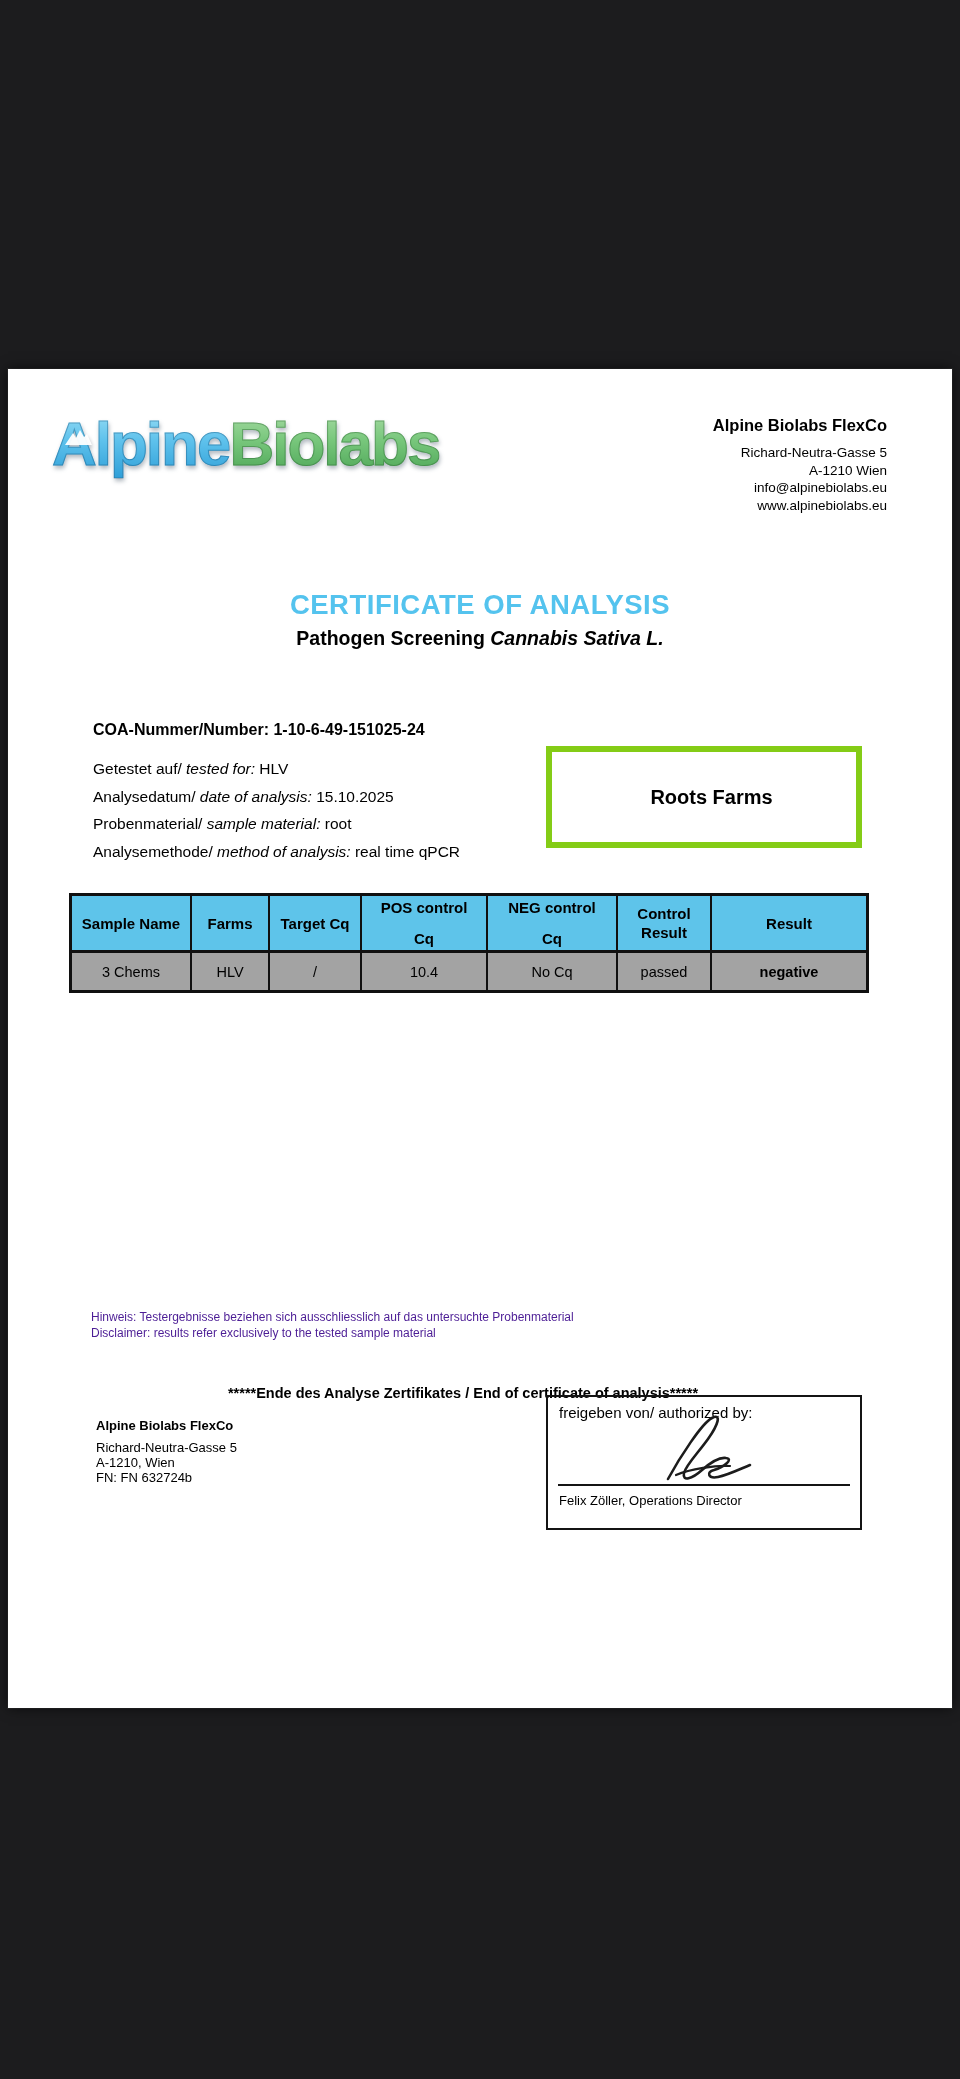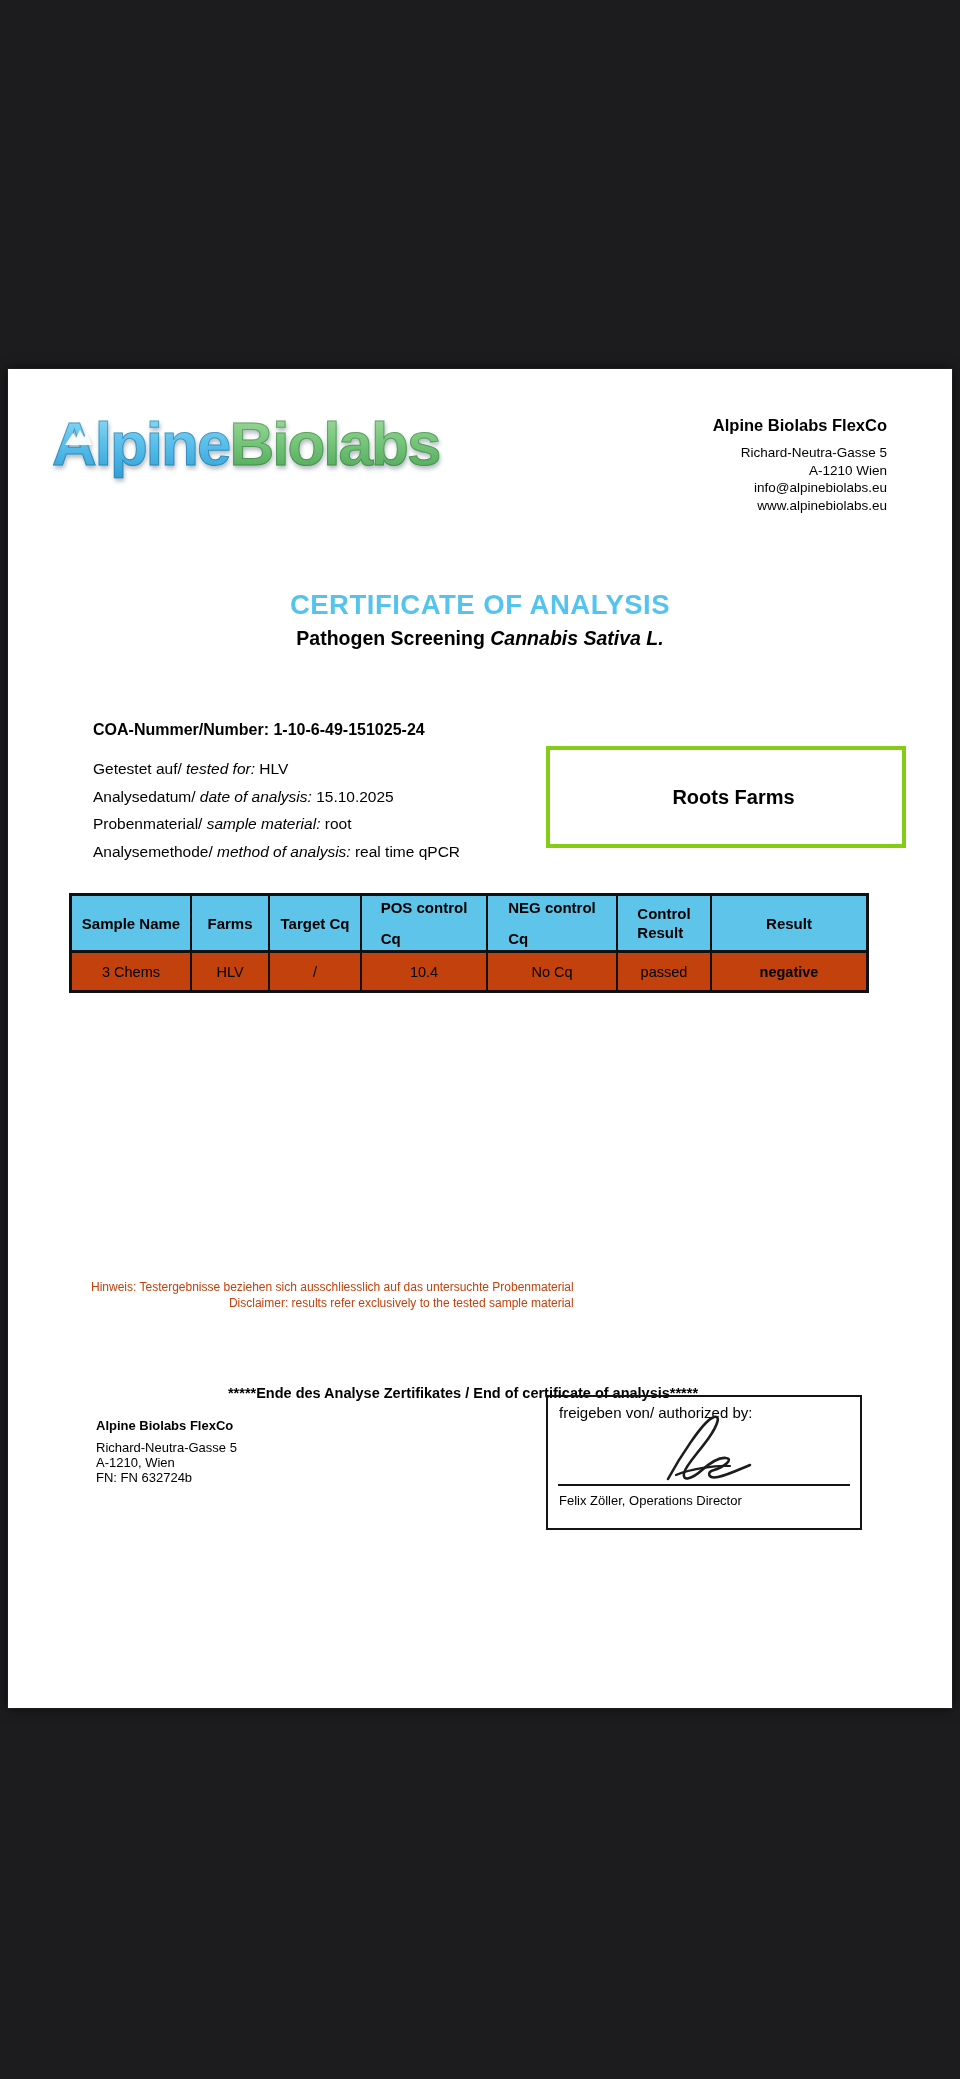--- a/index.html
+++ b/index.html
@@ -43,46 +43,46 @@
   .coa-subtitle { position:absolute; left:0; right:0; top:258px; text-align:center;
                   font-size:19.5px; font-weight:bold; color:#000; }
   .coa-subtitle .italic { font-style:italic; }
 
   
   .coa-number { position:absolute; left:85px; top:352px; font-size:16px; font-weight:bold; color:#000; }
   .info-block { position:absolute; left:85px; top:386px; }
   .info-line { font-size:15.5px; line-height:27.5px; color:#000; white-space:nowrap; }
   .info-line .en { font-style:italic; }
 
-  .client-box { position:absolute; left:538px; top:377px; width:360px; height:102px;
-                border:4px solid #84cc16; display:flex; align-items:center; justify-content:center;padding-left:15px; }
+  .client-box { position:absolute; left:538px; top:377px; width:316px; height:102px;
+                border:6px solid #84cc16; display:flex; align-items:center; justify-content:center;padding-left:15px; }
   .client-box .client-name { font-size:20px; font-weight:bold; color:#000; }
 
   
   .coa-table { position:absolute; left:61px; top:524px; width:800px;
                border:3px solid #101010; background:#101010; }
   .tr { display:flex; }
   .tr.head { background:#5ec4ea; height:57px; border-bottom:3px solid #101010; }
   .tr.body { background:#ffffff; height:37px; }
   .td { border-right:2px solid #101010; display:flex; align-items:center; justify-content:center;
-        text-align:left; color:#000; }
+        text-align:center; color:#000; }
   .td:last-child { border-right:none; }
   .tr.head .td { font-size:15px; font-weight:bold; white-space:pre-line; }
   .tr.head .td.gapped { line-height:31px; }
   .tr.head .td.tight  { line-height:19px; }
   .tr.body .td { font-size:14.5px; }
   .tr.body .td.bold { font-weight:bold; }
   .c0{width:120px;} .c1{width:78px;} .c2{width:92px;} .c3{width:126px;}
   .c4{width:130px;} .c5{width:94px;} .c6{flex:1;}
   .tr.head .c0, .tr.body .c0 { background:inherit; }
   .tr.head { background:#5ec4ea; }
-  .tr.body { background:#c2410c; }
+  .tr.body { background:#a3a3a3; }
 
   
-  .notes { position:absolute; left:83px; top:911px; font-size:12px; line-height:15.5px; color:#c2410c;text-align:right; }
+  .notes { position:absolute; left:83px; top:941px; font-size:12px; line-height:15.5px; color:#4c1d95; }
   .end-line { position:absolute; left:0; right:34px; top:1016px; text-align:center;
               font-size:14.5px; font-weight:bold; color:#000; }
 
   .footer-left { position:absolute; left:88px; top:1049px; color:#000; }
   .footer-left .company { font-size:13px; font-weight:bold; margin-bottom:8px; }
   .footer-left .line { font-size:13px; line-height:14.8px; }
 
   .sig-box { position:absolute; left:538px; top:1026px; width:316px; height:135px;
              border:2.5px solid #141414; }
   .sig-label { position:absolute; left:11px; top:7px; font-size:15px; color:#000; }

